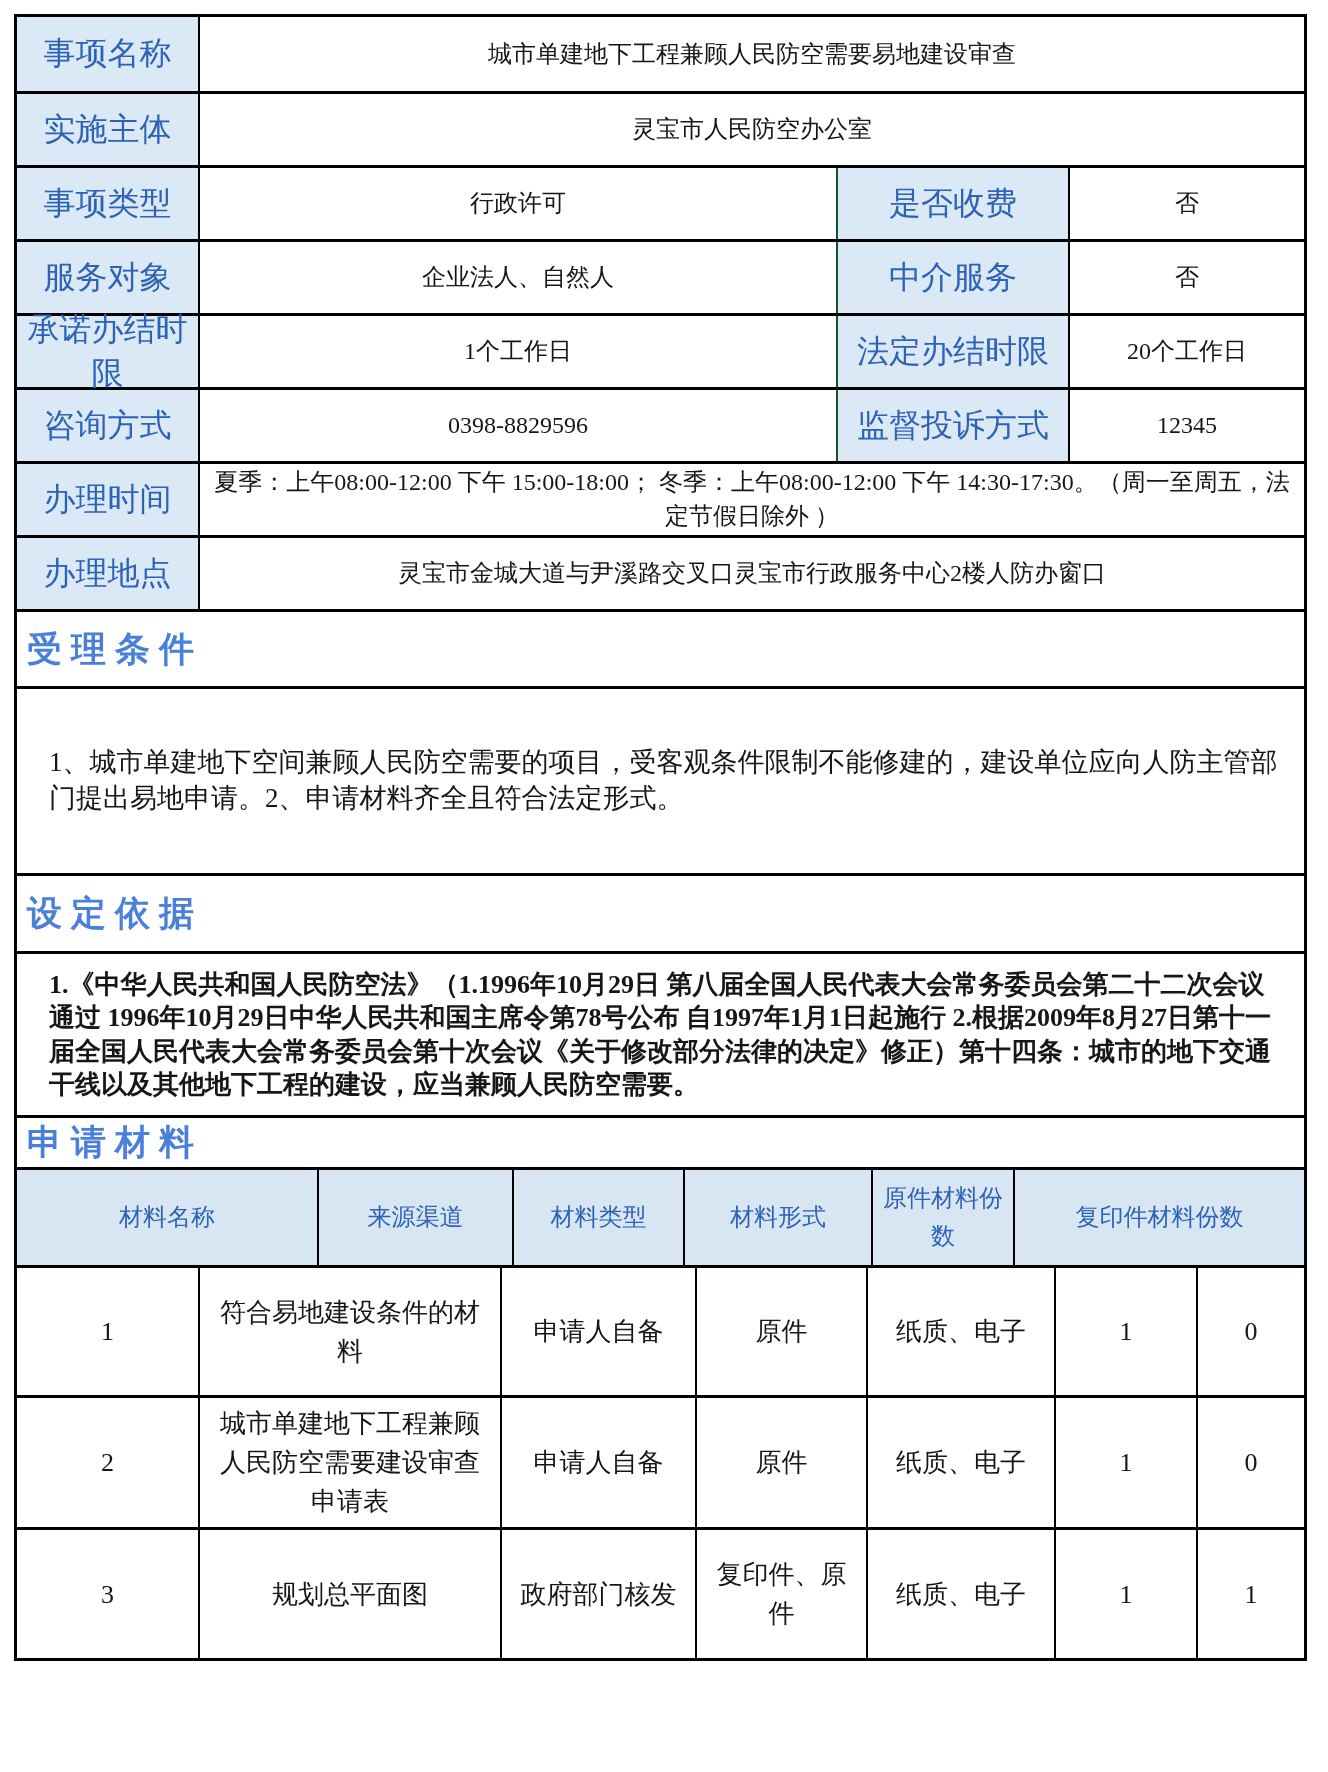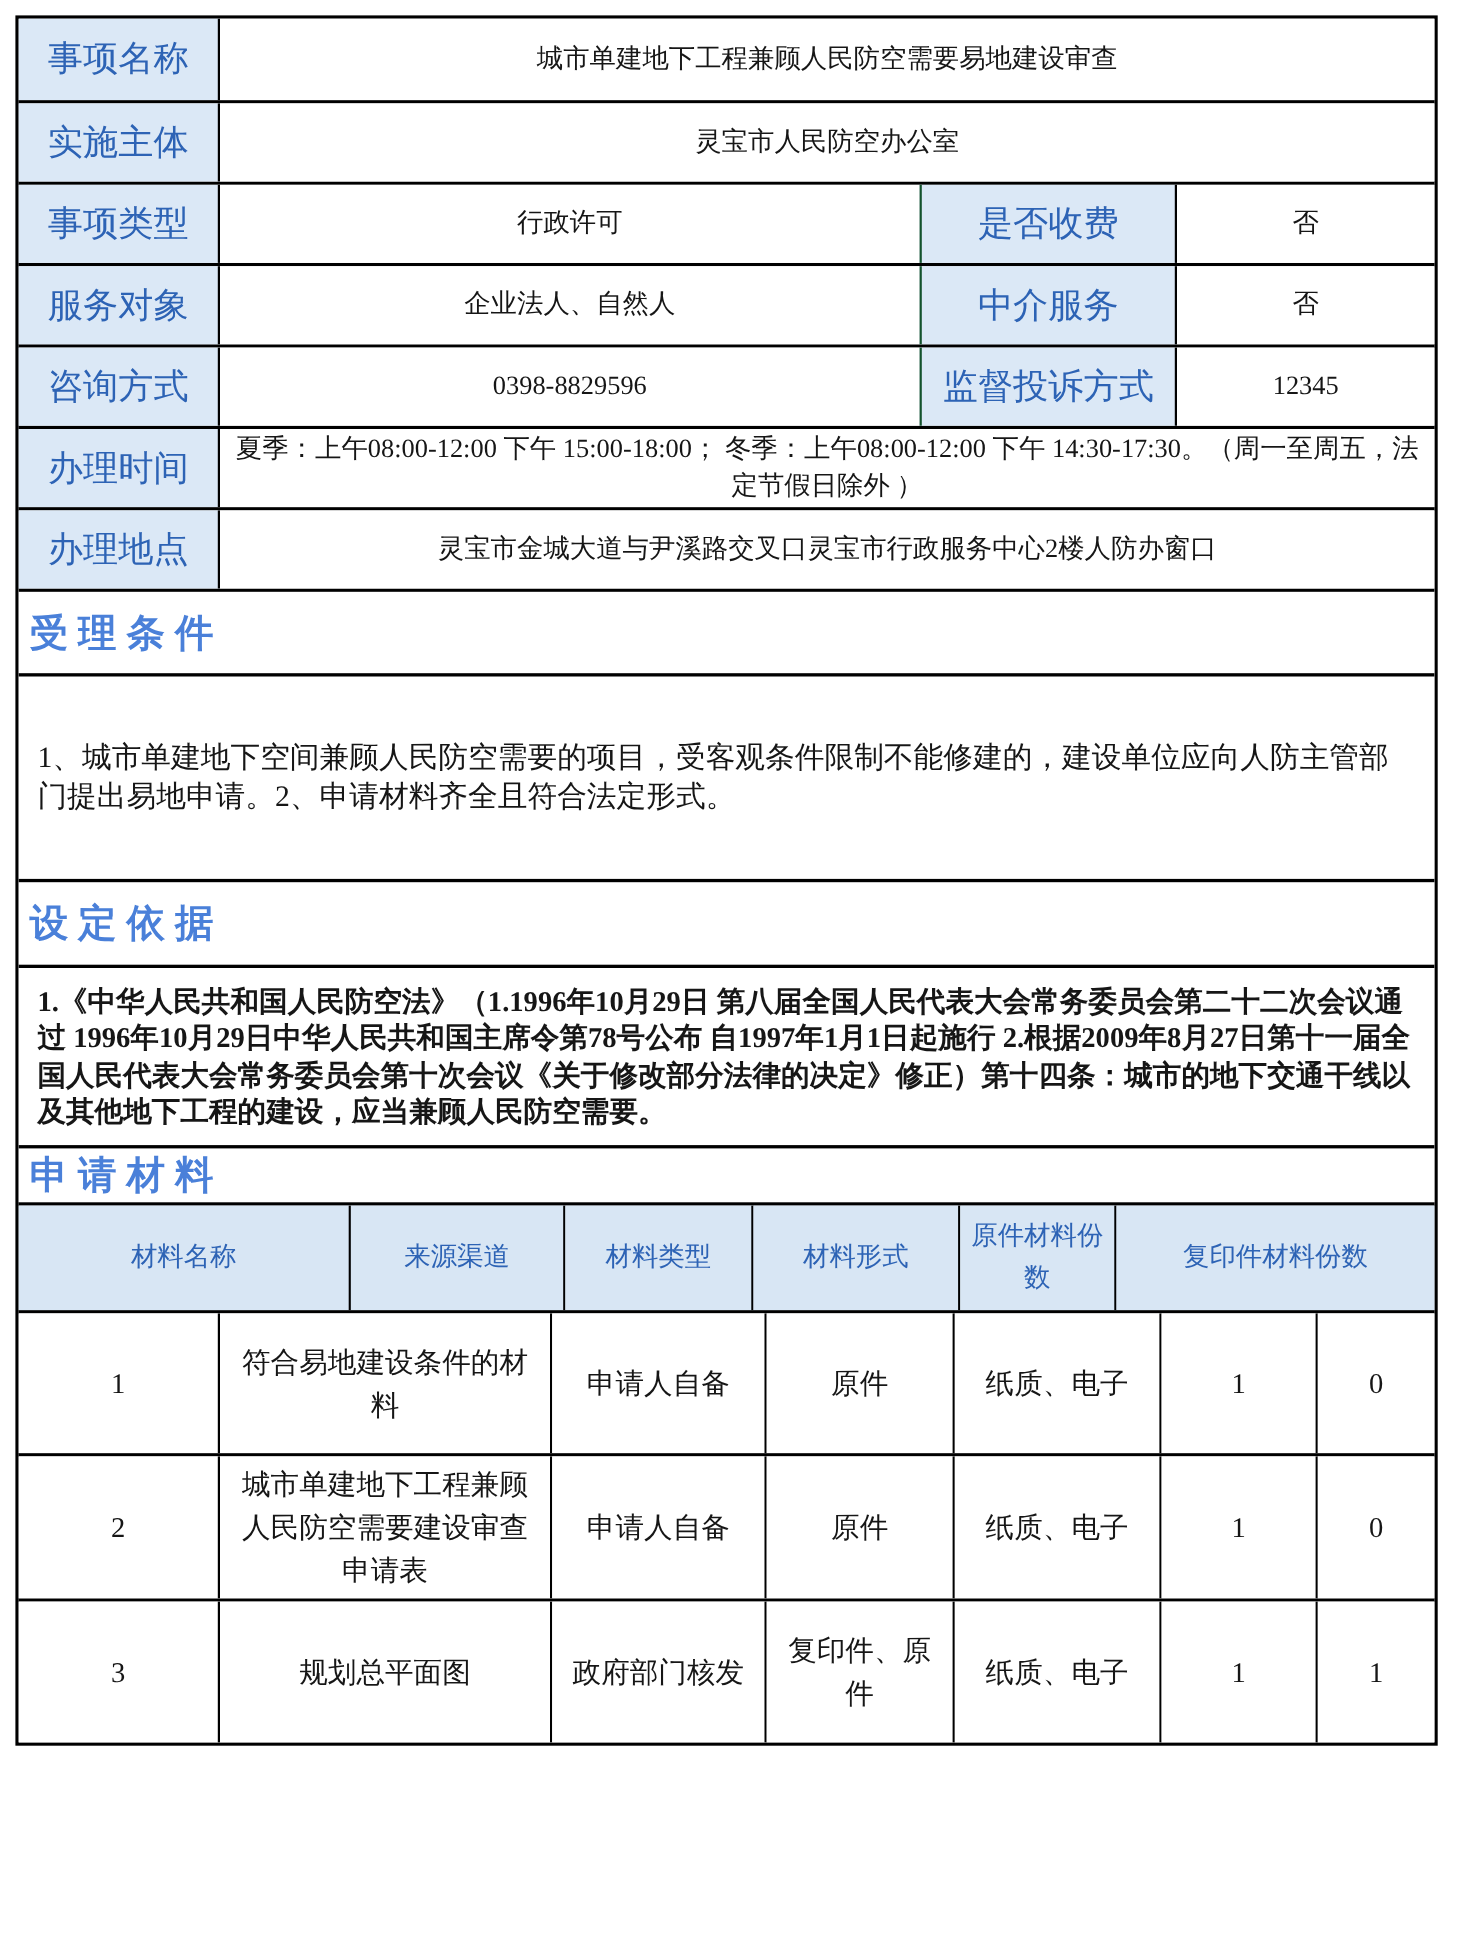--- a/index.html
+++ b/index.html
@@ -32,21 +32,21 @@
   }
   .lab1{width:183px;}
   .lab2{width:234px;border-left:2px solid #14532d;}
   .val{
     flex:1;display:flex;align-items:center;justify-content:center;text-align:center;
     font-size:24px;background:#fff;box-sizing:border-box;padding:0 10px;line-height:1.45;
   }
   .val.fixed1{flex:0 0 636px;padding:0 8px;}
   .content-box{
     display:flex;align-items:center;background:#fff;
-    font-size:27px;line-height:1.33;padding:0 16px 0 17px;box-sizing:border-box;
+    font-size:27px;line-height:1.33;padding:0 16px 0 32px;box-sizing:border-box;
     text-align:left;
   }
   .content-box .txt{width:100%;}
   
   .mt-row{display:flex;align-items:stretch;box-sizing:border-box;}
   .mt-cell{
     border-right:2px solid #000;box-sizing:border-box;
     display:flex;align-items:center;justify-content:center;text-align:center;
     padding:0 8px;font-size:26px;line-height:1.5;background:#fff;
   }
@@ -83,20 +83,26 @@
     <div class="val">否</div>
   </div>
 
   <div class="block row h74">
     <div class="lab lab1">服务对象</div>
     <div class="val fixed1">企业法人、自然人</div>
     <div class="lab lab2">中介服务</div>
     <div class="val">否</div>
   </div>
 
+  <div class="block row h74">
+    <div class="lab lab1">承诺办结时限</div>
+    <div class="val fixed1">1个工作日</div>
+    <div class="lab lab2">法定办结时限</div>
+    <div class="val">20个工作日</div>
+  </div>
 
   <div class="block row h74">
     <div class="lab lab1">咨询方式</div>
     <div class="val fixed1">0398-8829596</div>
     <div class="lab lab2">监督投诉方式</div>
     <div class="val">12345</div>
   </div>
 
   <div class="block row h74">
     <div class="lab lab1">办理时间</div>

